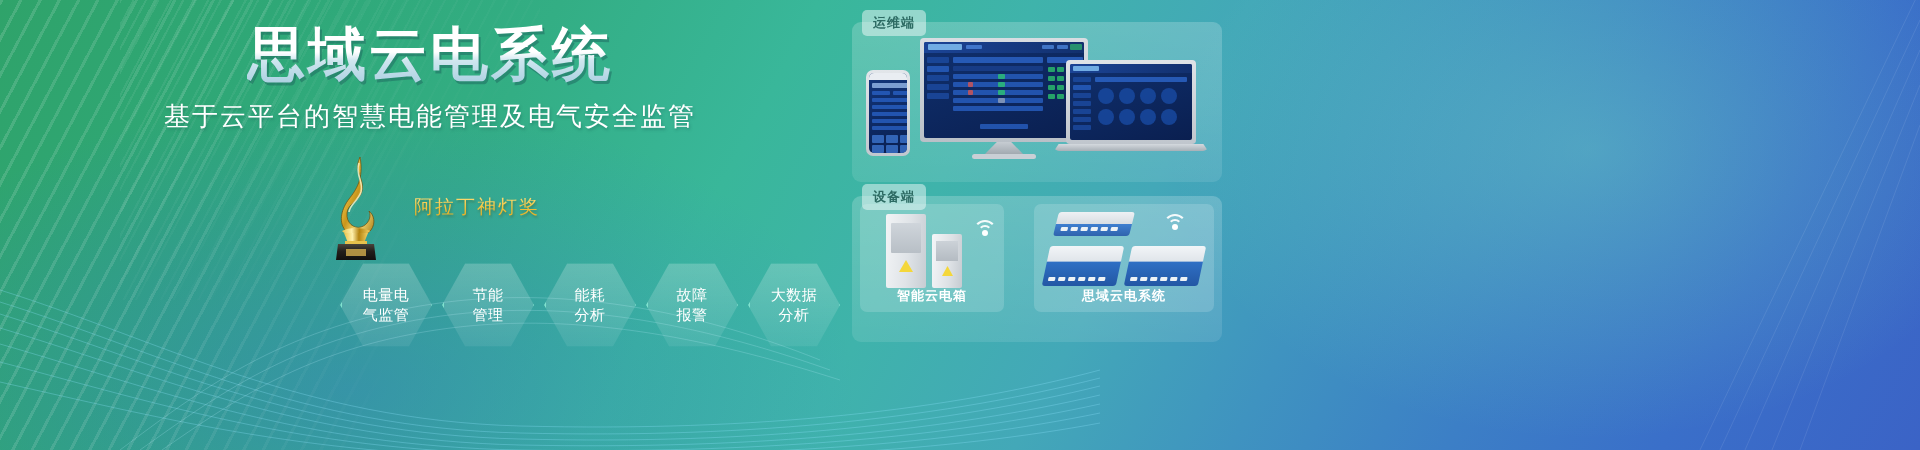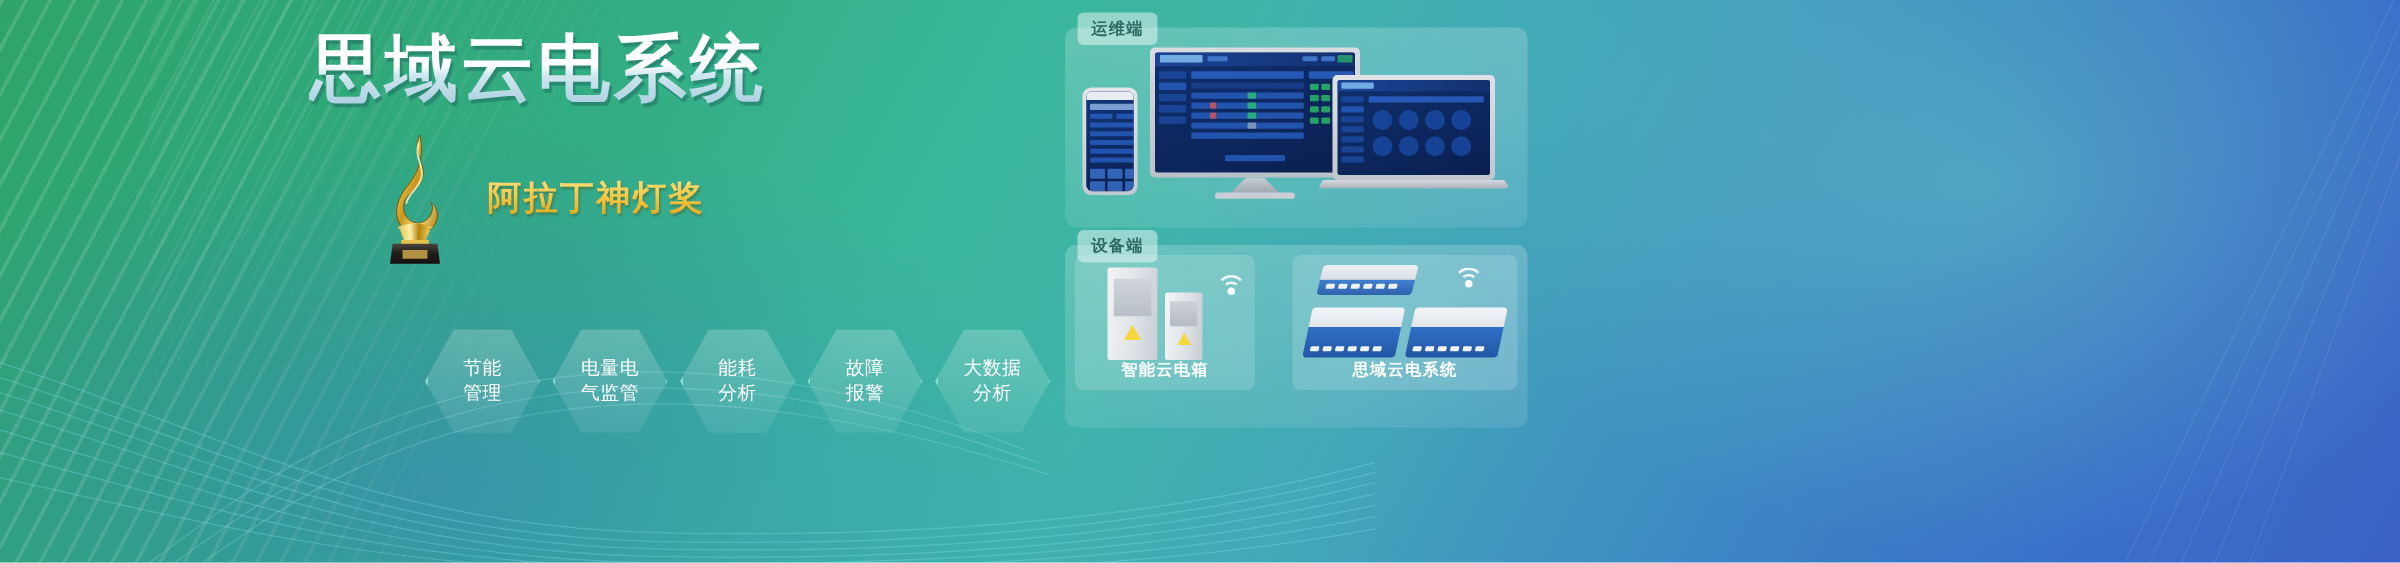--- a/index.html
+++ b/index.html
@@ -75,21 +75,21 @@
   }
 
   
   .award-row{
     margin-top:18px; display:flex; align-items:center; gap:22px;
     height:110px;
   }
   .trophy{ position:relative; width:72px; height:108px; }
   .award-text{ display:flex; flex-direction:column; gap:6px; }
   .award-line{
-    font-size:27px; font-weight:700; letter-spacing:2px;
+    font-size:19px; font-weight:400; letter-spacing:2px;
     color:#f3c33c;
     background:linear-gradient(180deg,#ffe486 0%,#f6c63f 50%,#e0a417 100%);
     -webkit-background-clip:text; background-clip:text;
     -webkit-text-fill-color:transparent; color:transparent;
     filter:drop-shadow(1px 2px 1px rgba(80,60,0,0.35));
   }
 
   
   .hex-row{
     position:absolute; left:340px; top:262px;
@@ -277,20 +277,21 @@
   <g fill="none" stroke="#bdf3ff" stroke-opacity="0.22" stroke-width="1">
     <path d="M120,230 C200,170 280,110 420,86 C560,62 700,92 820,140"></path>
     <path d="M140,230 C216,176 292,120 428,98 C564,76 700,104 830,150"></path>
     <path d="M162,230 C232,182 304,130 436,110 C568,90 702,116 840,160"></path>
   </g>
 </svg>
 
 <div class="left-col">
 
   <div class="title">思域云电系统</div>
+  <div class="subtitle">基于云平台的智慧电能管理及电气安全监管</div>
 
   <div class="award-row">
 
     <div class="trophy">
       <svg viewBox="0 0 72 108" width="72" height="108">
         <defs>
           <linearGradient id="gold" x1="0" y1="0" x2="1" y2="1">
             <stop offset="0%" stop-color="#fff3bd"></stop>
             <stop offset="22%" stop-color="#f7d257"></stop>
             <stop offset="48%" stop-color="#c9951b"></stop>
@@ -327,28 +328,28 @@
 
     <div class="award-text">
       <div class="award-line">阿拉丁神灯奖</div>
     </div>
   </div>
 </div>
 
 <div class="hex-row">
   <div class="hex">
     <div class="hex-label">
+      <span>电量电</span><br>
+      <span>气监管</span>
+    </div>
+  </div>
+  <div class="hex">
+    <div class="hex-label">
       <span>节能</span><br>
       <span>管理</span>
-    </div>
-  </div>
-  <div class="hex">
-    <div class="hex-label">
-      <span>电量电</span><br>
-      <span>气监管</span>
     </div>
   </div>
   <div class="hex">
     <div class="hex-label">
       <span>能耗</span><br>
       <span>分析</span>
     </div>
   </div>
   <div class="hex">
     <div class="hex-label">

